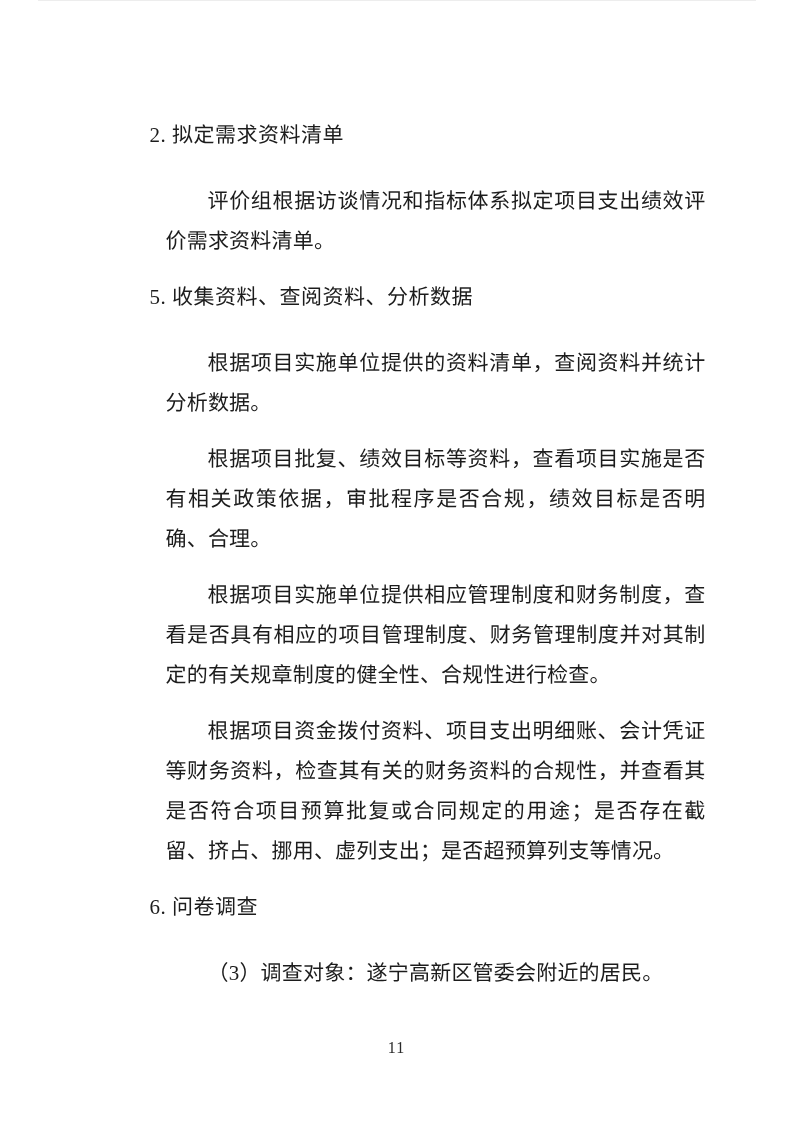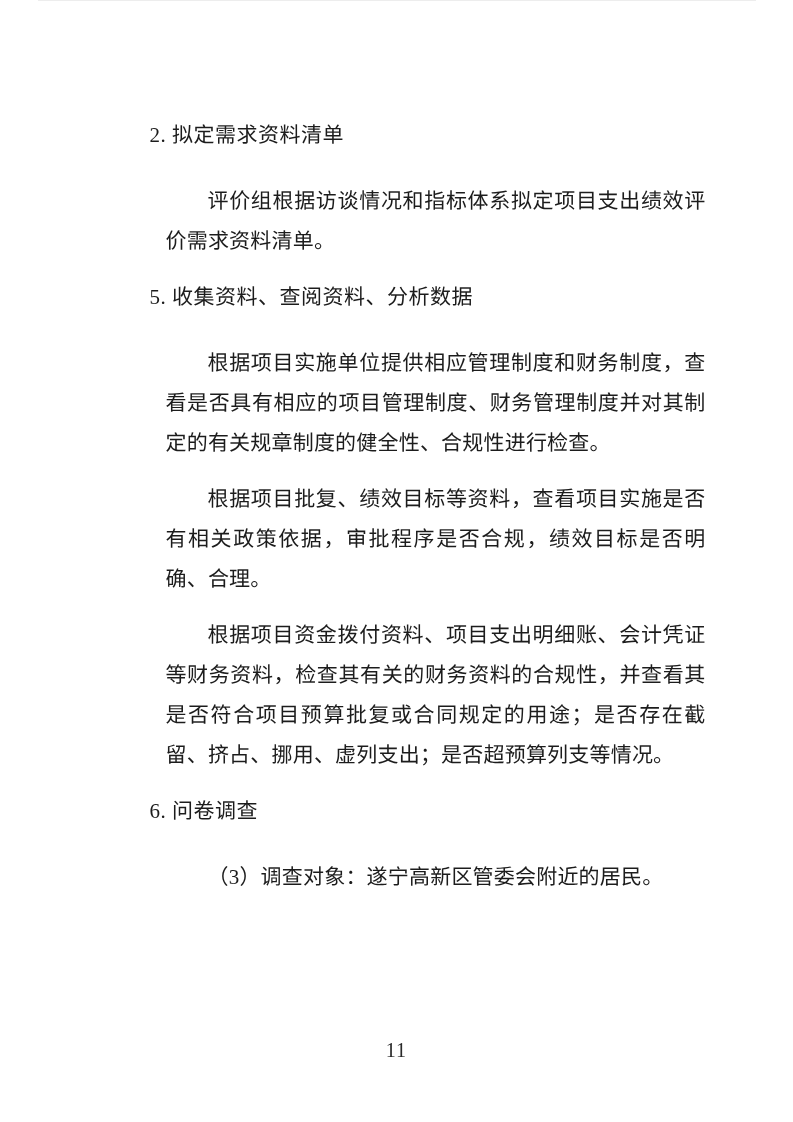--- a/index.html
+++ b/index.html
@@ -45,41 +45,42 @@
     text-align: justify;
     text-justify: inter-character;
     letter-spacing: 0.2px;
   }
   .footer {
     position: absolute;
     left: 0;
     top: 1038px;
     width: 100%;
     text-align: center;
-    font-size: 20px;
+    font-size: 16px;
     color: #2a2a2a;
     letter-spacing: 1px;
   }
 </style>
 </head>
 <body>
 
 <div class="page">
   <div class="content">
 
     <h2 class="heading">2. 拟定需求资料清单</h2>
 
     <p class="para">评价组根据访谈情况和指标体系拟定项目支出绩效评价需求资料清单。</p>
 
     <h2 class="heading">5. 收集资料、查阅资料、分析数据</h2>
 
+    <p class="para">根据项目实施单位提供的资料清单，查阅资料并统计分析数据。</p>
+
+    <p class="para">根据项目批复、绩效目标等资料，查看项目实施是否有相关政策依据，审批程序是否合规，绩效目标是否明确、合理。</p>
 
     <p class="para">根据项目实施单位提供相应管理制度和财务制度，查看是否具有相应的项目管理制度、财务管理制度并对其制定的有关规章制度的健全性、合规性进行检查。</p>
-
-    <p class="para">根据项目批复、绩效目标等资料，查看项目实施是否有相关政策依据，审批程序是否合规，绩效目标是否明确、合理。</p>
 
     <p class="para">根据项目资金拨付资料、项目支出明细账、会计凭证等财务资料，检查其有关的财务资料的合规性，并查看其是否符合项目预算批复或合同规定的用途；是否存在截留、挤占、挪用、虚列支出；是否超预算列支等情况。</p>
 
 
     <h2 class="heading">6. 问卷调查</h2>
 
     <p class="para">（3）调查对象：遂宁高新区管委会附近的居民。</p>
 
   </div>
 

